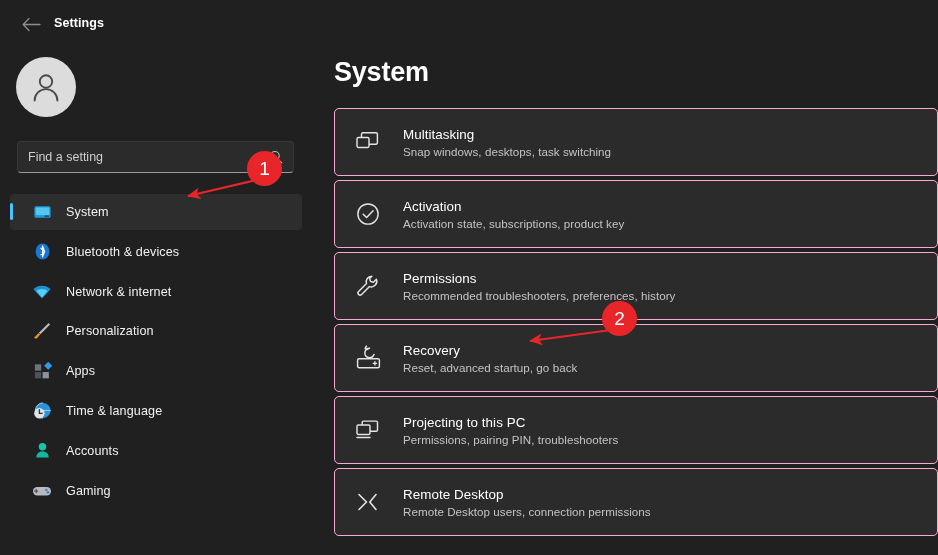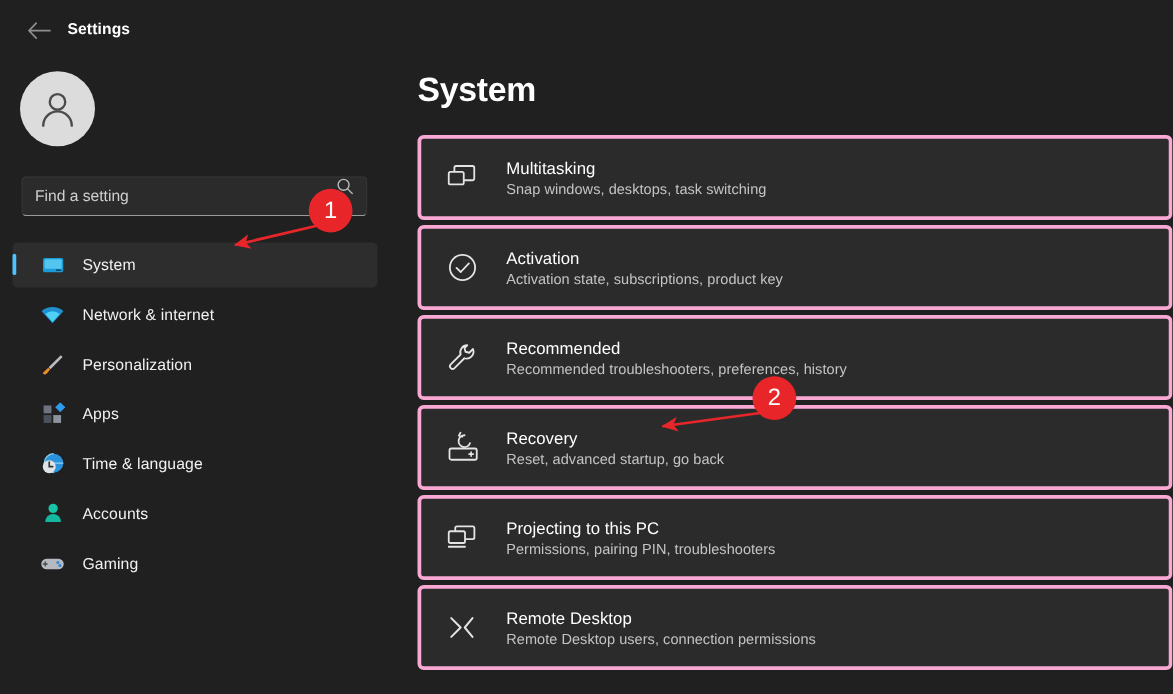--- a/index.html
+++ b/index.html
@@ -28,21 +28,21 @@
     position: absolute; left: 16px; top: 13px;
     width: 60px; height: 60px; border-radius: 50%; background: #dcdcdc;
     display: flex; align-items: center; justify-content: center;
   }
   .searchwrap { position: absolute; left: 17px; top: 97px; width: 277px; height: 32px; }
   .searchbox {
     width: 100%; height: 100%;
     background: #2b2b2b; border: 1px solid #373737;
     border-bottom: 1px solid #9a9a9a;
     border-radius: 4px;
-    display: flex; padding: 0 10px; gap: 18px;
+    display: flex; align-items: center; padding: 0 10px; gap: 18px;
   }
   .searchbox input {
     flex: 1; background: transparent; border: 0; outline: 0;
     color: #ffffff; font-size: 12.5px; font-family: "Liberation Sans", sans-serif;
   }
   .searchbox input::placeholder { color: #cfcfcf; opacity: 1; }
   .search-icon { width: 14px; height: 14px; flex: none; opacity: .85; }
 
   .navlist { position: absolute; left: 10px; top: 150px; width: 292px; }
   .navitem {
@@ -62,21 +62,21 @@
 
   
   .main { position: absolute; left: 312px; top: 44px; width: 626px; height: 511px; }
   .page-title {
     position: absolute; left: 22px; top: 13px;
     font-size: 27px; color: #ffffff; font-weight: 600; letter-spacing: -.2px;
   }
   .cards { position: absolute; left: 22px; top: 64px; width: 620px; }
   .card {
     width: 604px; height: 68px; background: #2b2b2b;
-    border: 3px solid #f9a8d4;
+    border: 1px solid #f9a8d4;
     border-radius: 5px; margin-bottom: 4px;
     display: flex; align-items: center; padding-left: 16px;
   }
   .card-icon {
     width: 34px; height: 34px; flex: none; margin-right: 18px;
     display: flex; align-items: center; justify-content: center;
   }
   .card-text { display: flex; flex-direction: column; gap: 3px; }
   .card-title { font-size: 13.4px; color: #ffffff; letter-spacing: .05px; }
   .card-sub { font-size: 11.6px; color: #c4c4c4; letter-spacing: .05px; }
@@ -132,20 +132,29 @@
         <span class="nav-icon">
           <svg width="19" height="19" viewBox="0 0 20 20">
             <rect x="1.5" y="3.5" width="17" height="12" rx="1.6" fill="#1b9bd8"></rect>
             <rect x="2.8" y="4.7" width="14.4" height="8" rx="1" fill="#53c6f0"></rect>
             <rect x="12.2" y="13.2" width="4.6" height="1.3" rx=".6" fill="#0f3f59"></rect>
           </svg>
         </span>
         <span class="nav-label">System</span>
       </div>
 
+      <div class="navitem">
+        <span class="nav-icon">
+          <svg width="19" height="19" viewBox="0 0 20 20">
+            <ellipse cx="10" cy="10" rx="7.2" ry="8.4" fill="#1678d8"></ellipse>
+            <path d="M8 6.3 L12.2 10 L8 13.7 M10 4.3 V15.7 L12.2 10 L10 4.3 Z" fill="none" stroke="#ffffff" stroke-width="1.25" stroke-linejoin="round"></path>
+          </svg>
+        </span>
+        <span class="nav-label">Bluetooth &amp; devices</span>
+      </div>
 
       <div class="navitem">
         <span class="nav-icon">
           <svg width="20" height="20" viewBox="0 0 20 20">
             <path d="M1.3 7 A13 13 0 0 1 18.7 7 L10 16.6 Z" fill="#1f8fd0"></path>
             <path d="M4.2 9.1 A9 9 0 0 1 15.8 9.1 L10 15.6 Z" fill="#4fd0f5"></path>
           </svg>
         </span>
         <span class="nav-label">Network &amp; internet</span>
       </div>
@@ -241,21 +250,21 @@
         </span>
       </div>
 
       <div class="card">
         <span class="card-icon">
           <svg width="26" height="26" viewBox="0 0 26 26">
             <path d="M16.8 3.2 a5.6 5.6 0 0 0-5.3 7.4 L3.6 18.5 a2.1 2.1 0 0 0 3 3 L14.5 13.6 A5.6 5.6 0 0 0 21.4 6.2 L18.4 9.2 L15.4 8.4 L14.6 5.4 Z" fill="none" stroke="#e4e4e4" stroke-width="1.45" stroke-linejoin="round"></path>
           </svg>
         </span>
         <span class="card-text">
-          <span class="card-title">Recommended</span>
+          <span class="card-title">Permissions</span>
           <span class="card-sub">Recommended troubleshooters, preferences, history</span>
         </span>
       </div>
 
       <div class="card">
         <span class="card-icon">
           <svg width="27" height="27" viewBox="0 0 27 27">
             <path d="M14.6 3.2 a4.7 4.7 0 1 0 4.4 6.3" fill="none" stroke="#e4e4e4" stroke-width="1.45" stroke-linecap="round"></path>
             <path d="M11.4 1.1 L10.1 3.6 L12.8 4.4" fill="none" stroke="#e4e4e4" stroke-width="1.45" stroke-linecap="round" stroke-linejoin="round"></path>
             <rect x="2.6" y="13.8" width="21.8" height="9" rx="1.5" fill="none" stroke="#e4e4e4" stroke-width="1.45"></rect>

